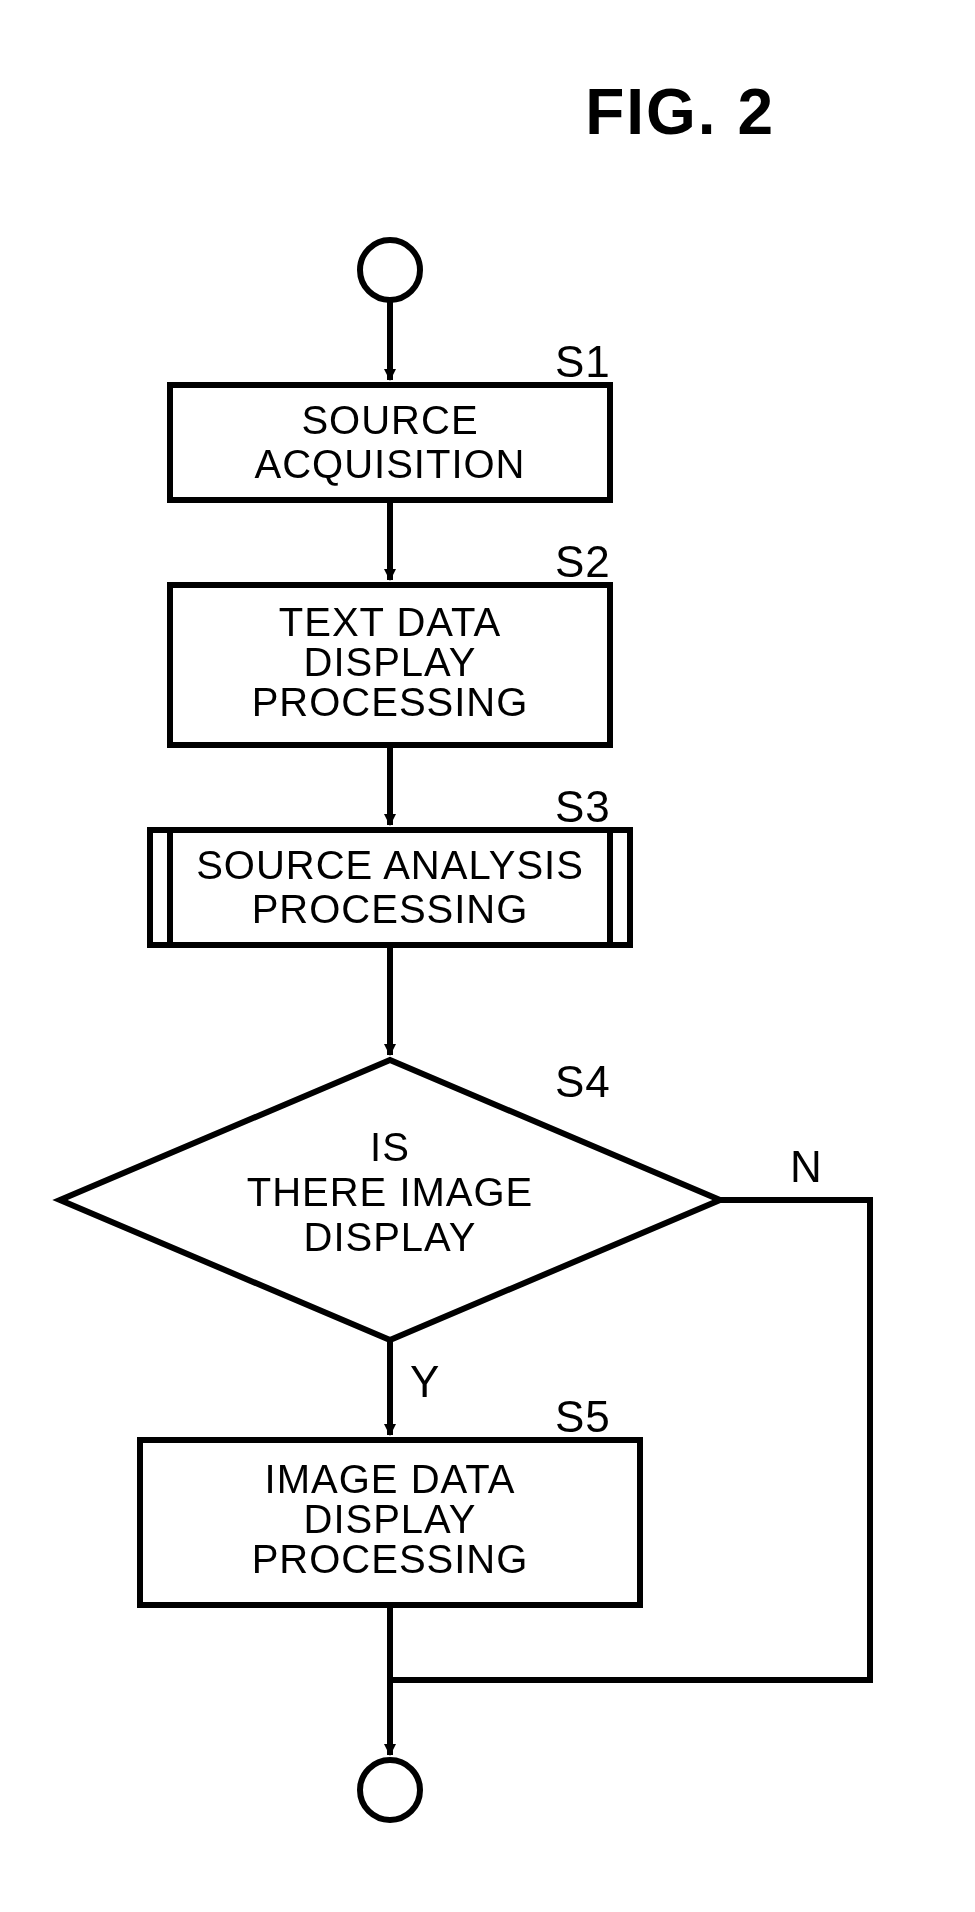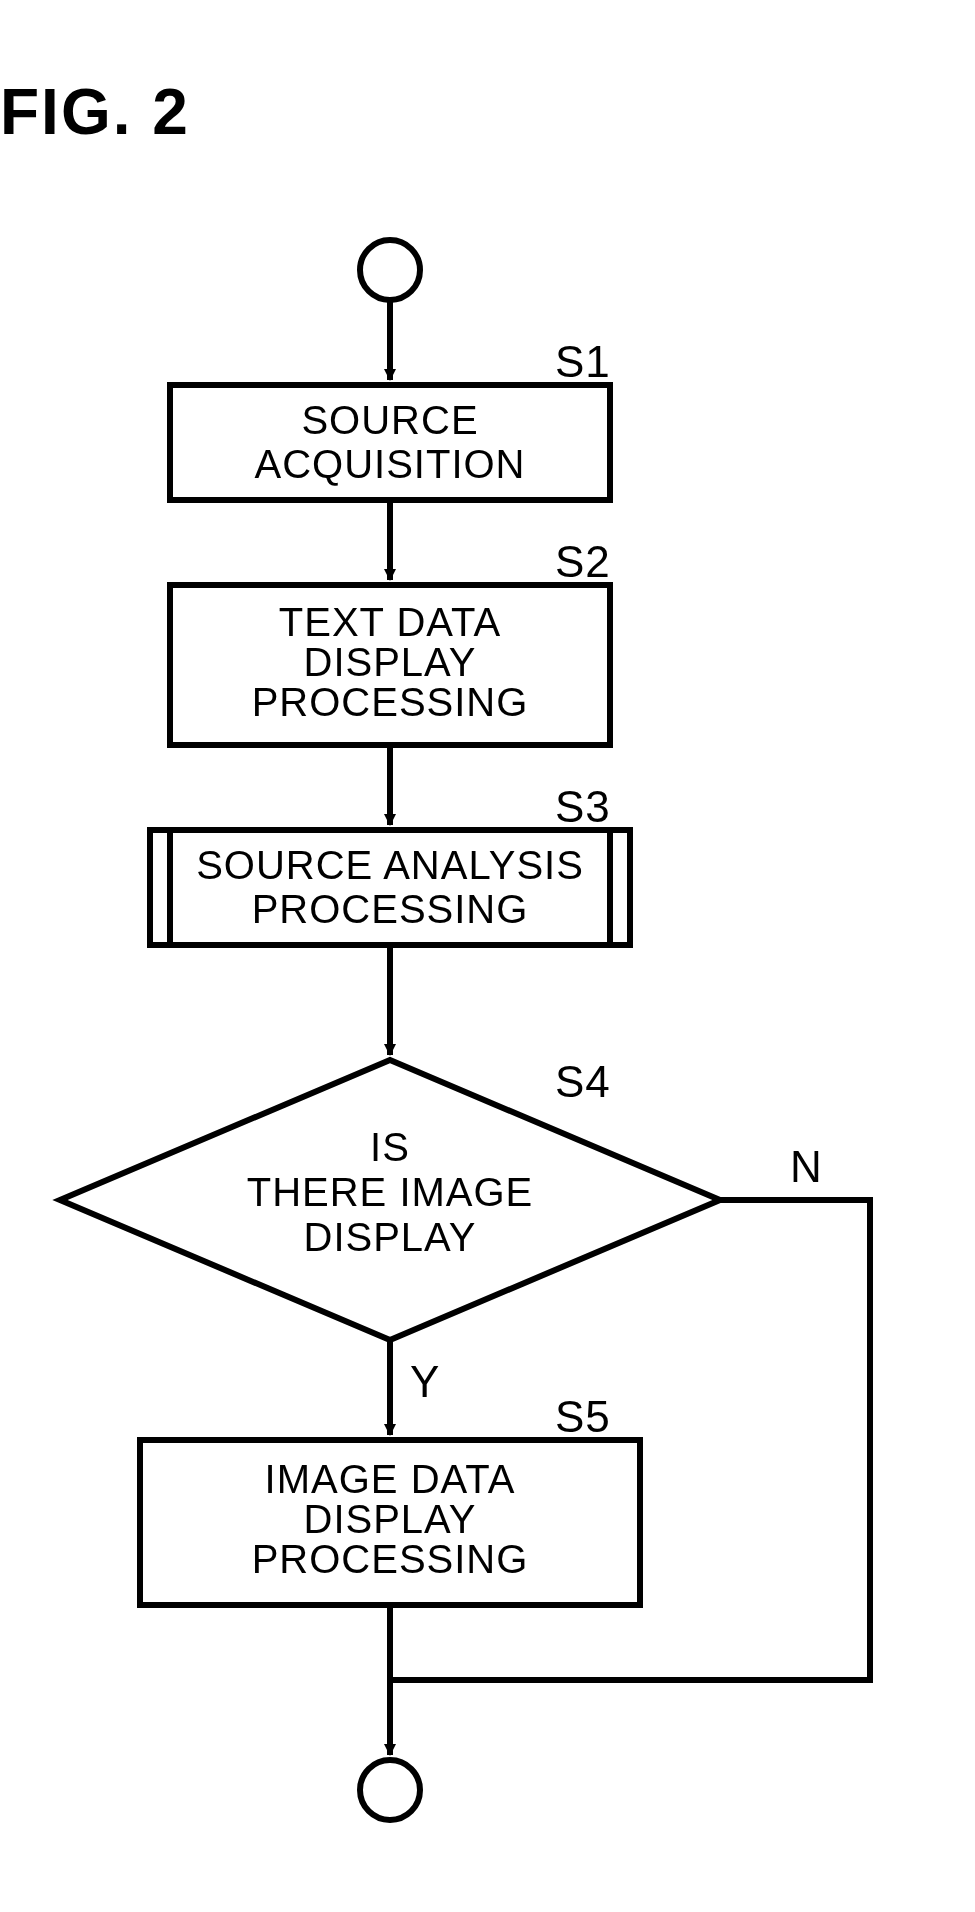--- a/index.html
+++ b/index.html
@@ -9,21 +9,21 @@
     font-family: Arial, Helvetica, sans-serif;
     width: 975px;
     height: 1912px;
     position: relative;
   }
   .title {
     position: absolute;
     top: 75px;
     left: 0;
     width: 775px;
-    text-align: left;
+    text-align: right;
     font-size: 64px;
     font-weight: bold;
     letter-spacing: 2px;
   }
   svg {
     position: absolute;
     top: 0;
     left: 0;
   }
   .box-text {

